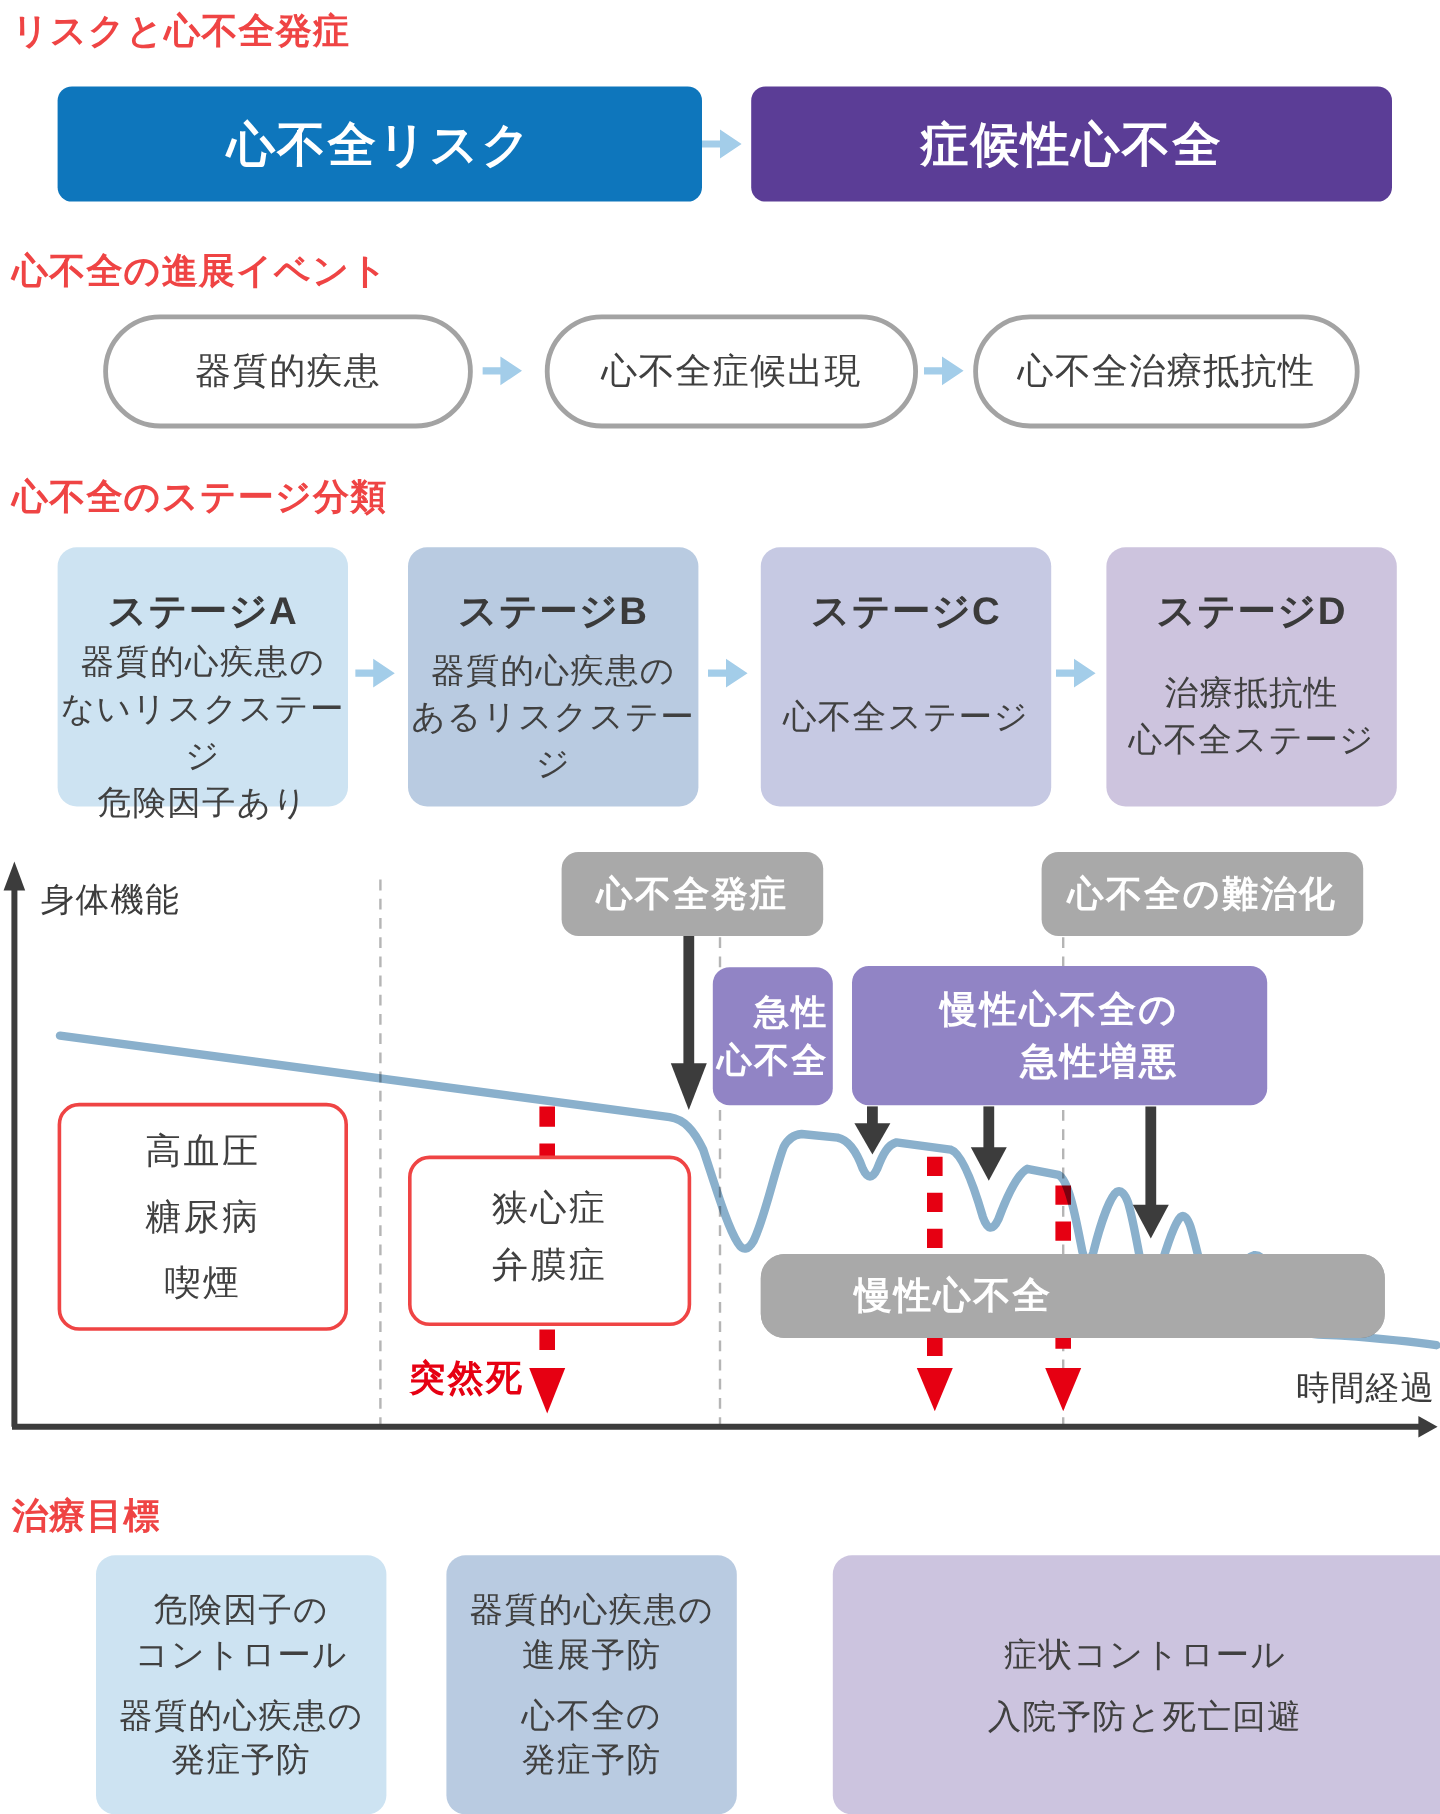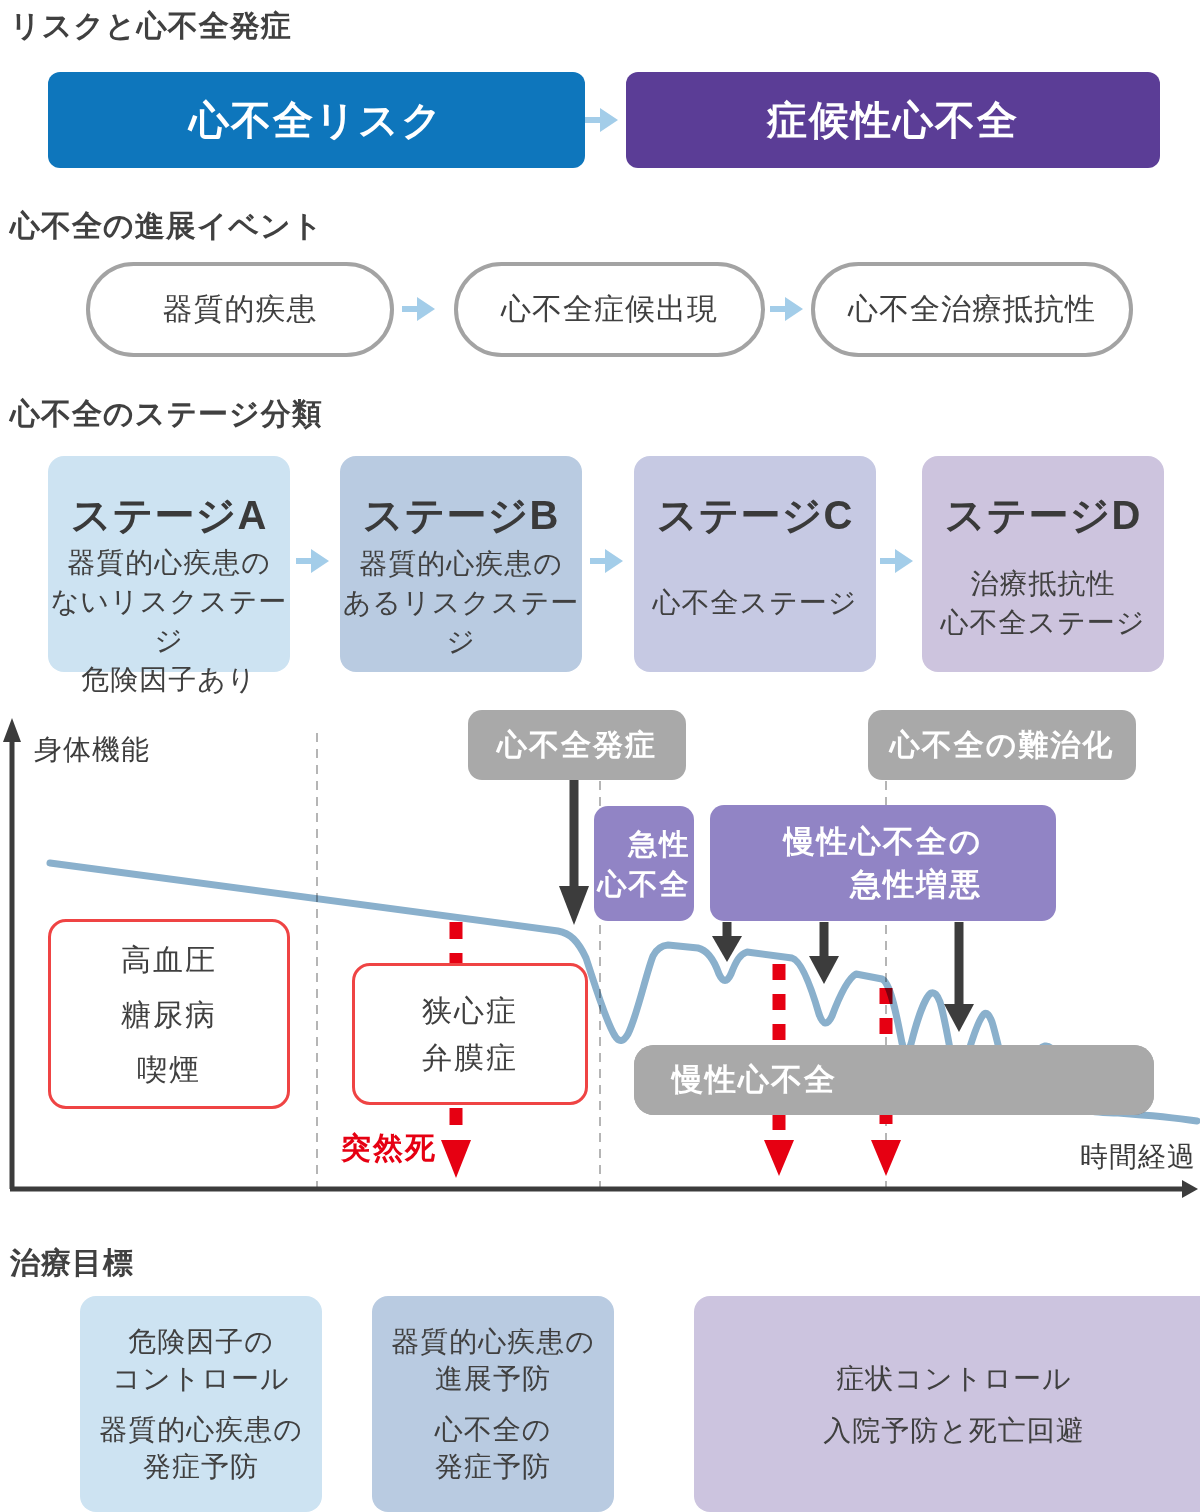--- a/index.html
+++ b/index.html
@@ -1,21 +1,21 @@
 <!DOCTYPE html>
 <html><head>
 <meta charset="utf-8">
 <style>
   * { margin:0; padding:0; box-sizing:border-box; }
   html,body { background:#ffffff; }
   body { font-family:"Liberation Sans","DejaVu Sans",sans-serif; }
   .page { position:relative; width:1200px; height:1512px; background:#ffffff; overflow:hidden; }
 
   
-  .sec-title { position:absolute; left:10px; font-size:30px; font-weight:700; color:#404040; letter-spacing:1px; }
+  .sec-title { position:absolute; left:10px; font-size:30px; font-weight:700; color:#ef4444; letter-spacing:1px; }
   .t-risk   { top:6px; }
   .t-events { top:206px; }
   .t-stages { top:394px; }
   .t-goals  { top:1243px; }
 
   
   .hdr { position:absolute; top:72px; height:96px; border-radius:12px; display:flex; align-items:center; justify-content:center;
          color:#ffffff; font-size:40px; font-weight:700; letter-spacing:2px; }
   .hdr-blue   { left:48px;  width:537px; background:#0e76bc; }
   .hdr-purple { left:626px; width:534px; background:#5b3d96; }
@@ -32,46 +32,46 @@
   
   .pill { position:absolute; top:262px; height:95px; background:#ffffff; border:4px solid #a3a3a3; border-radius:48px;
           display:flex; align-items:center; justify-content:center; font-size:30px; color:#404040; letter-spacing:1px; }
   .pill-1 { left:86px;  width:308px; }
   .pill-2 { left:454px; width:311px; }
   .pill-3 { left:811px; width:322px; }
 
   
   .stage { position:absolute; top:456px; height:216px; border-radius:16px; display:flex; flex-direction:column;
            text-align:center; color:#404040; }
-  .stage .heading { margin-top:32px; font-size:40px; font-weight:600; color:#3a3a3a; letter-spacing:1px; }
+  .stage .heading { margin-top:32px; font-size:32px; font-weight:600; color:#3a3a3a; letter-spacing:1px; }
   .stage .body { flex:1; display:flex; align-items:center; justify-content:center; font-size:28px; line-height:39px;
                  white-space:pre-line; padding-bottom:10px; letter-spacing:1px; }
   .stage-a { left:48px;  width:242px; background:#cde3f2; }
   .stage-b { left:340px; width:242px; background:#b9cbe1; }
   .stage-c { left:634px; width:242px; background:#c6c9e3; }
   .stage-d { left:922px; width:242px; background:#cdc4de; }
 
   
   .chart-svg { position:absolute; left:0; top:690px; width:1200px; height:530px; }
   .axis-label { position:absolute; font-size:28px; font-weight:400; color:#3c3c3c; letter-spacing:1px; }
   .ylab { left:34px; top:731px; }
   .xlab { left:1080px; top:1138px; }
 
   .wbox { position:absolute; background:#ffffff; border:3px solid #ef4444; border-radius:18px;
           display:flex; align-items:center; justify-content:center; text-align:center;
           font-size:30px; color:#404040; white-space:pre-line; letter-spacing:2px; }
   .wbox-risk { left:48px;  top:919px; width:242px; height:190px; line-height:55px; }
-  .wbox-org  { left:352px; top:963px; width:236px; height:142px; line-height:47px; }
+  .wbox-org  { left:340px; top:963px; width:236px; height:142px; line-height:47px;font-family:Liberation Mono, monospace; }
 
   .glabel { position:absolute; background:#a9a9a9; color:#ffffff; font-weight:700; font-size:30px; border-radius:14px;
             display:flex; align-items:center; justify-content:center; letter-spacing:2px; }
   .gl-onset { left:468px; top:710px; width:218px; height:70px; }
   .gl-refr  { left:868px; top:710px; width:268px; height:70px; }
   .gl-chronic { left:634px; top:1045px; width:520px; height:70px; border-radius:20px;
-                justify-content:flex-start; padding-left:38px; font-size:31px; }
+                justify-content:flex-start; padding-left:78px; font-size:31px; }
 
   .plabel { position:absolute; background:#9184c5; color:#ffffff; font-weight:700; border-radius:14px;
             display:flex; align-items:center; justify-content:center; text-align:right; white-space:pre-line;
             letter-spacing:2px; }
   .pl-acute { left:594px; top:806px; width:100px; height:115px; font-size:29px; line-height:40px; }
   .pl-exac  { left:710px; top:805px; width:346px; height:116px; font-size:31px; line-height:43px; }
 
   .sudden { position:absolute; left:341px; top:1128px; font-size:30px; font-weight:700; color:#e60012; letter-spacing:2px; }
 
   

